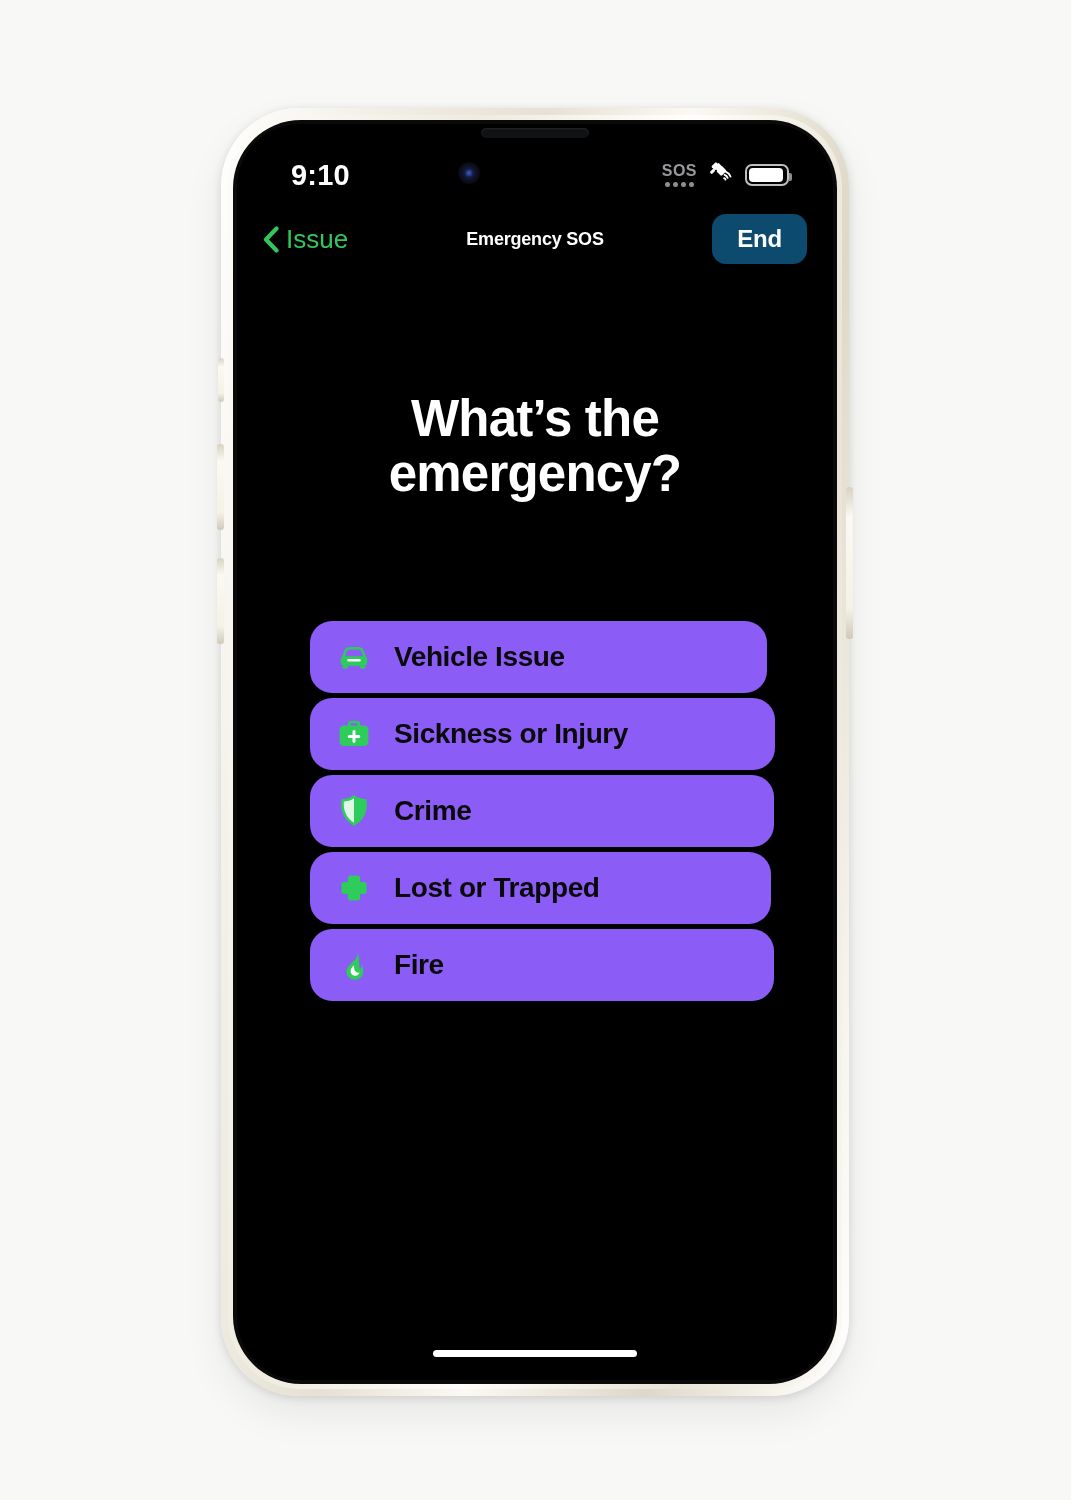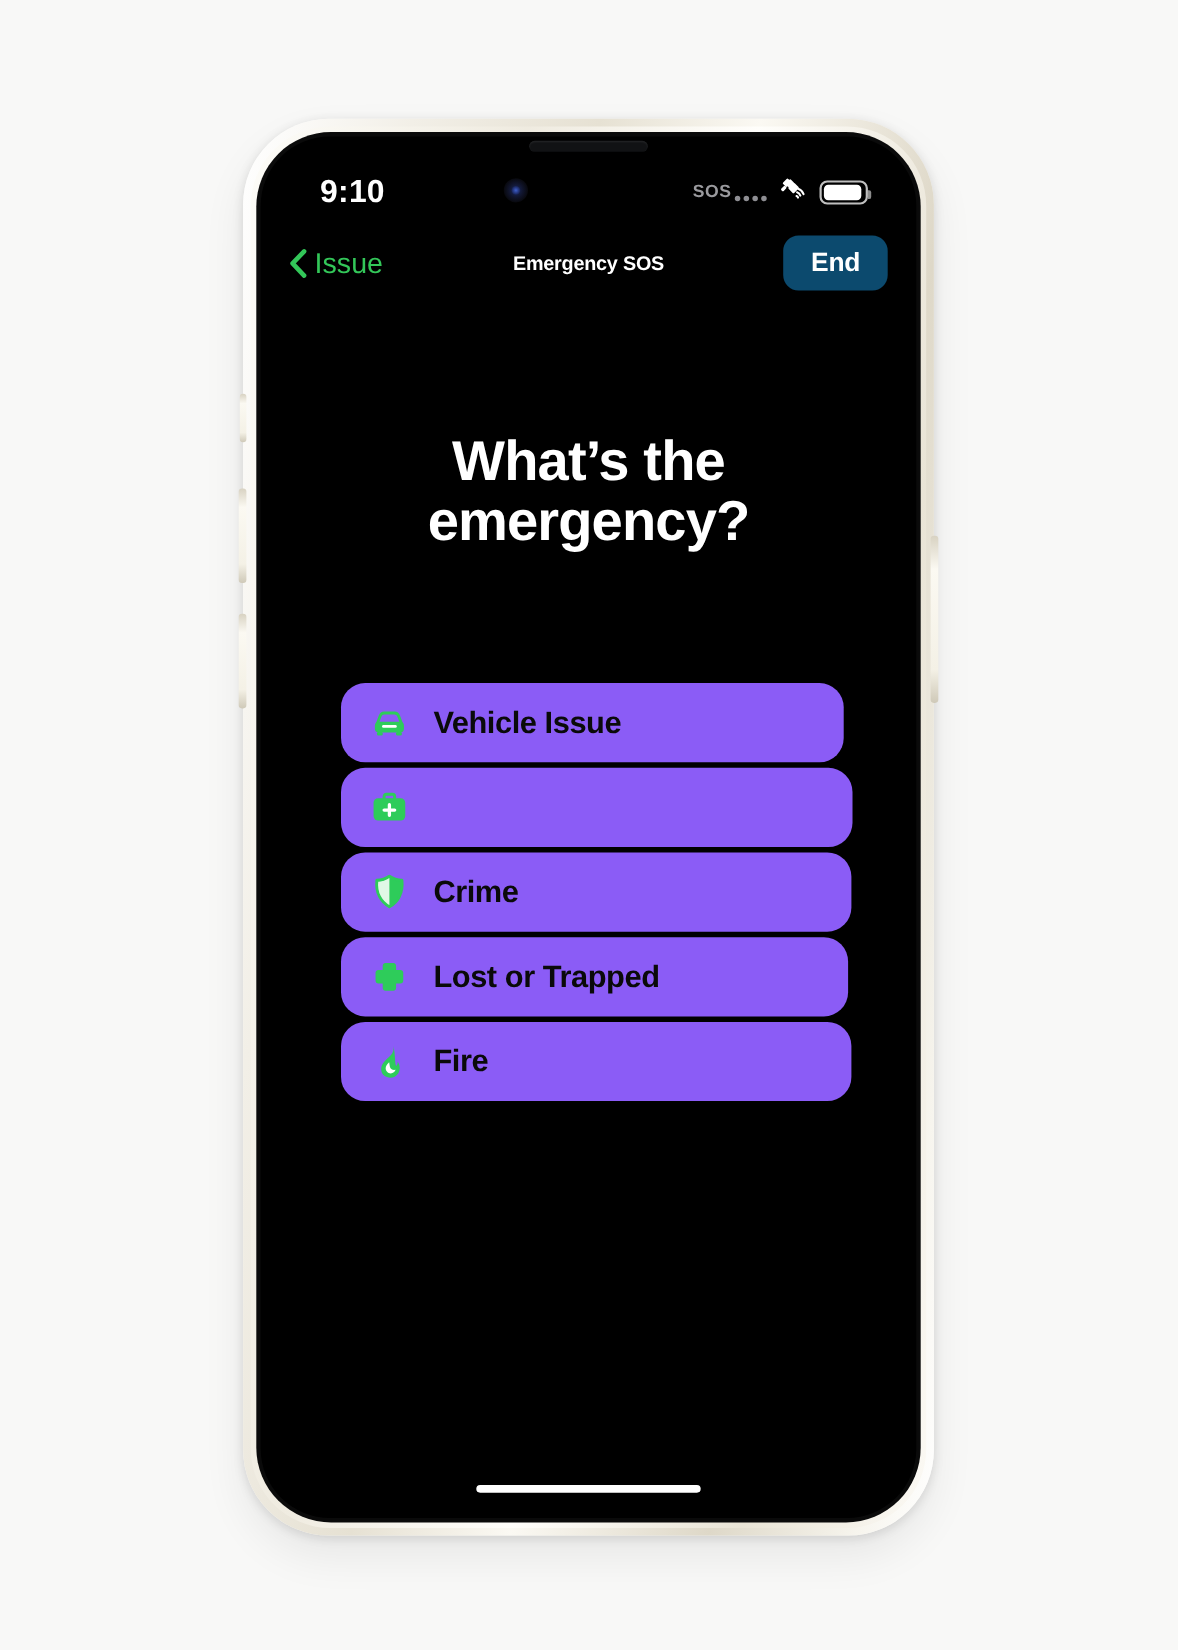--- a/index.html
+++ b/index.html
@@ -115,22 +115,22 @@
     letter-spacing: 0.2px;
     padding-left: 10px;
   }
   .status-right {
     display: flex;
     align-items: center;
     gap: 11px;
   }
   .sos-ind {
     display: flex;
-    flex-direction: row;
-    align-items: flex-end;
+    flex-direction: column;
+    align-items: center;
     gap: 3px;
   }
   .sos-ind .sos-text {
     font-size: 16px;
     font-weight: 700;
     letter-spacing: 0.5px;
     color: #9a9a9e;
     line-height: 1;
   }
   .sos-dots {
@@ -379,20 +379,21 @@
       </div>
 
       <div class="option">
         <span class="opt-icon">
           <svg width="36" height="36" viewBox="0 0 36 36" fill="none">
             <path d="M13.2 9.6V8.0c0-1.1.9-2.0 2.0-2.0h5.6c1.1 0 2.0.9 2.0 2.0v1.6" stroke="currentColor" stroke-width="2.7" stroke-linecap="round" fill="none"></path>
             <rect x="3.6" y="9.6" width="28.8" height="20.4" rx="4.2" fill="currentColor"></rect>
             <path d="M18 15.6v9.6M13.2 20.4h9.6" stroke="#ffffff" stroke-width="3.0" stroke-linecap="round"></path>
           </svg>
         </span>
+        <span class="opt-label">Sickness or Injury</span>
       </div>
 
       <div class="option">
         <span class="opt-icon">
           <svg width="36" height="36" viewBox="0 0 36 36" fill="none">
             <path d="M18 3.6c3.4 2.4 7.4 3.6 11.4 3.6.6 5.4-.2 10.8-2.4 15.0-2.0 3.9-5.2 7.0-9.0 9.2-3.8-2.2-7.0-5.3-9.0-9.2-2.2-4.2-3.0-9.6-2.4-15.0 4.0 0 8.0-1.2 11.4-3.6Z" fill="currentColor"></path>
             <path d="M18 3.6c3.4 2.4 7.4 3.6 11.4 3.6.6 5.4-.2 10.8-2.4 15.0-2.0 3.9-5.2 7.0-9.0 9.2V3.6Z" fill="#ffffff" opacity="0.0"></path>
             <path d="M18 4.6v26.4c-3.5-2.1-6.5-5.1-8.4-8.8-2.0-3.9-2.8-8.9-2.3-13.9 3.8-.2 7.5-1.4 10.7-3.7Z" fill="#ffffff" opacity="0.85"></path>
             <path d="M18 3.6c3.4 2.4 7.4 3.6 11.4 3.6.6 5.4-.2 10.8-2.4 15.0-2.0 3.9-5.2 7.0-9.0 9.2-3.8-2.2-7.0-5.3-9.0-9.2-2.2-4.2-3.0-9.6-2.4-15.0 4.0 0 8.0-1.2 11.4-3.6Z" stroke="currentColor" stroke-width="2.6" stroke-linejoin="round" fill="none"></path>
           </svg>

